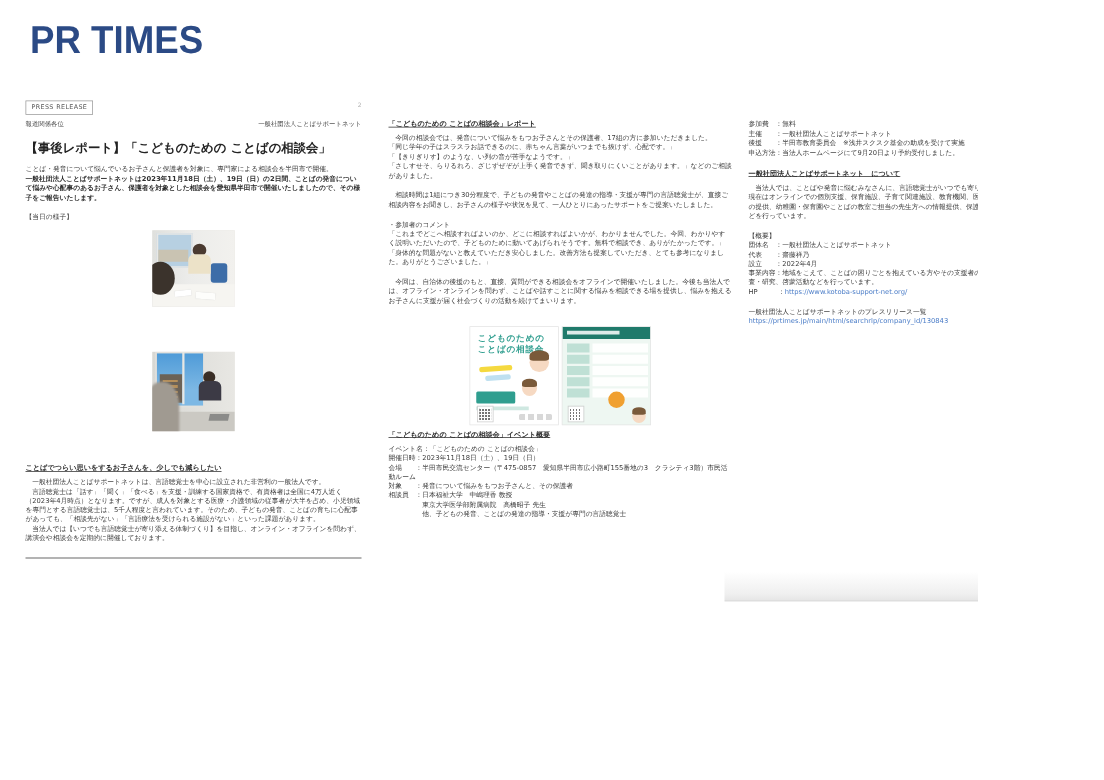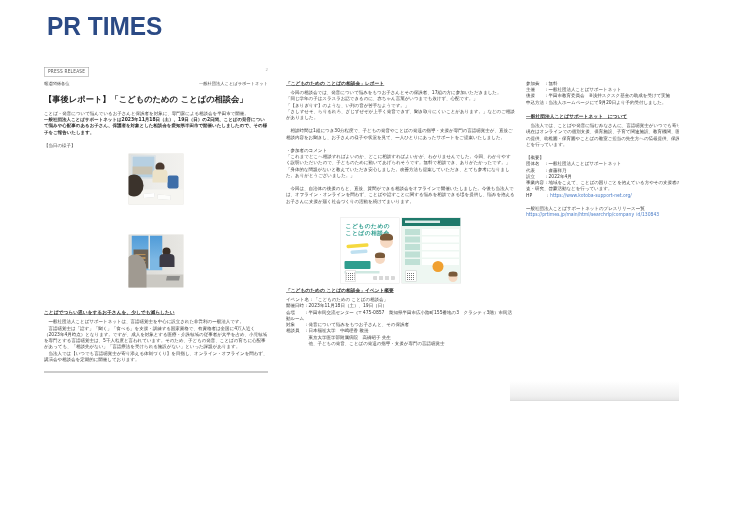--- a/index.html
+++ b/index.html
@@ -1,17 +1,17 @@
 <!DOCTYPE html>
 <html><head>
 <meta charset="utf-8">
 <style>
   html,body{margin:0;padding:0;background:#fff;}
   .canvas{position:relative;width:652px;height:520px;background:#ffffff;overflow:hidden;
-          font-family:"DejaVu Sans","Liberation Sans",sans-serif;color:#333;margin-left:27px;}
+          font-family:"DejaVu Sans","Liberation Sans",sans-serif;color:#333;}
 
   
   .logo{position:absolute;left:20px;top:11px;font-size:26px;font-weight:800;
         color:#2b4a85;letter-spacing:0px;transform:scaleX(.94);transform-origin:0 0;
         font-family:"Liberation Sans",sans-serif;}
 
   
   .col{position:absolute;}
   .col1{left:17px;top:55px;width:224px;}
   .col2{left:259px;top:70px;width:229px;}

